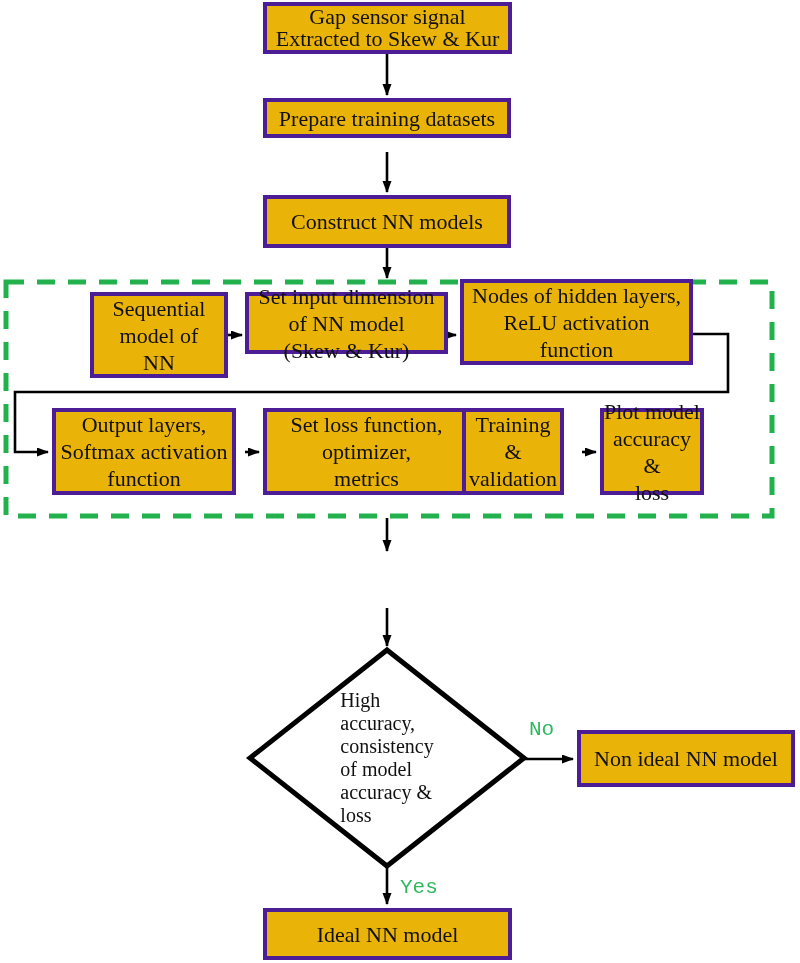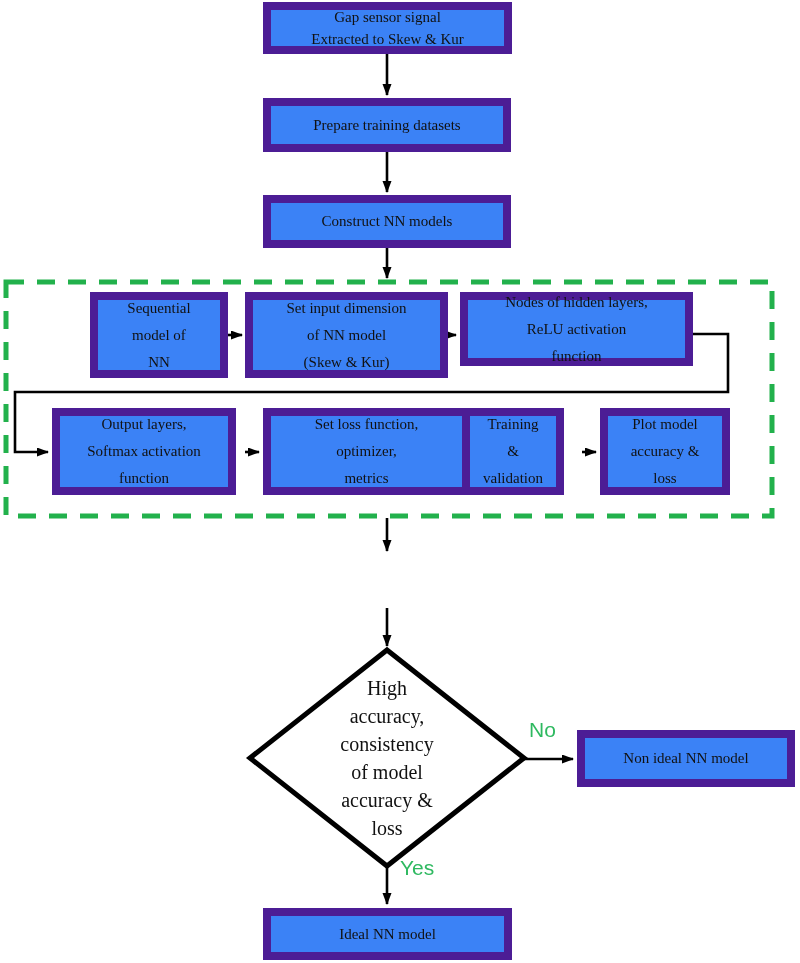--- a/index.html
+++ b/index.html
@@ -21,44 +21,44 @@
   .dashed{
     stroke:var(--dash-green);
     stroke-width:5;
     fill:none;
     stroke-dasharray:18 13;
   }
   .diamond{stroke:var(--line-black);stroke-width:5;fill:#ffffff;}
   .node{
     position:absolute;
     box-sizing:border-box;
-    border:8px solid #4c1d95;
-    background:#3b82f6;
+    border:4px solid #4c1d95;
+    background:#eab308;
     display:flex;
     align-items:center;
     justify-content:center;
     text-align:center;
     white-space:pre-line;
-    font-size:15px;
+    font-size:22px;
     line-height:27px;
   }
   .node.tight{line-height:22px;}
   .decision-text{
     position:absolute;
     display:flex;
     align-items:center;
     justify-content:center;
-    text-align:center;
+    text-align:left;
     white-space:pre-line;
     font-size:20px;
-    line-height:28px;
+    line-height:23px;
   }
   .edge-label{
     position:absolute;
-    font-family:Liberation Sans, sans-serif;
+    font-family:Liberation Mono, monospace;
     font-size:21px;
     color:var(--label-green);
   }
 </style>
 </head>
 <body>
 
 <div class="canvas">
 
   <svg class="layer" width="800" height="963" viewBox="0 0 800 963" xmlns="http://www.w3.org/2000/svg">
@@ -88,61 +88,61 @@
 
     <polygon class="diamond" points="387,650 524,758 387,866 250,758"></polygon>
 
     <path class="edge" d="M524,759 L573,759" marker-end="url(#ah)"></path>
     <path class="edge" d="M387,866 L387,904" marker-end="url(#ah)"></path>
   </svg>
 
   <div class="node tight" style="left:263px;top:2px;width:249px;height:52px">Gap sensor signal
 Extracted to Skew &amp; Kur</div>
 
-  <div class="node" style="left:263px;top:98px;width:248px;height:54px">Prepare training datasets</div>
+  <div class="node" style="left:263px;top:98px;width:248px;height:40px">Prepare training datasets</div>
 
   <div class="node" style="left:90px;top:292px;width:138px;height:86px">Sequential
 model of
 NN</div>
 
   <div class="node" style="left:263px;top:195px;width:248px;height:53px">Construct NN models</div>
 
-  <div class="node" style="left:245px;top:292px;width:203px;height:86px">Set input dimension
+  <div class="node" style="left:245px;top:292px;width:203px;height:62px">Set input dimension
 of NN model
 (Skew &amp; Kur)</div>
 
-  <div class="node" style="left:460px;top:292px;width:233px;height:74px">Nodes of hidden layers,
+  <div class="node" style="left:460px;top:279px;width:233px;height:86px">Nodes of hidden layers,
 ReLU activation
 function</div>
 
   <div class="node" style="left:52px;top:408px;width:184px;height:87px">Output layers,
 Softmax activation
 function</div>
 
   <div class="node" style="left:263px;top:408px;width:207px;height:87px">Set loss function,
 optimizer,
 metrics</div>
 
   <div class="node" style="left:462px;top:408px;width:102px;height:87px">Training
 &amp;
 validation</div>
 
-  <div class="node" style="left:600px;top:408px;width:130px;height:87px">Plot model
+  <div class="node" style="left:600px;top:408px;width:104px;height:87px">Plot model
 accuracy &amp;
 loss</div>
 
 
   <div class="decision-text" style="left:287px;top:678px;width:200px;height:160px">High
 accuracy,
 consistency
 of model
 accuracy &amp;
 loss</div>
 
   <div class="node" style="left:263px;top:908px;width:249px;height:52px">Ideal NN model</div>
 
   <div class="node" style="left:577px;top:730px;width:218px;height:57px">Non ideal NN model</div>
 
   <div class="edge-label" style="left:529px;top:718px">No</div>
 
-  <div class="edge-label" style="left:400px;top:856px">Yes</div>
+  <div class="edge-label" style="left:400px;top:876px">Yes</div>
 
 </div>
 
 </body></html>

